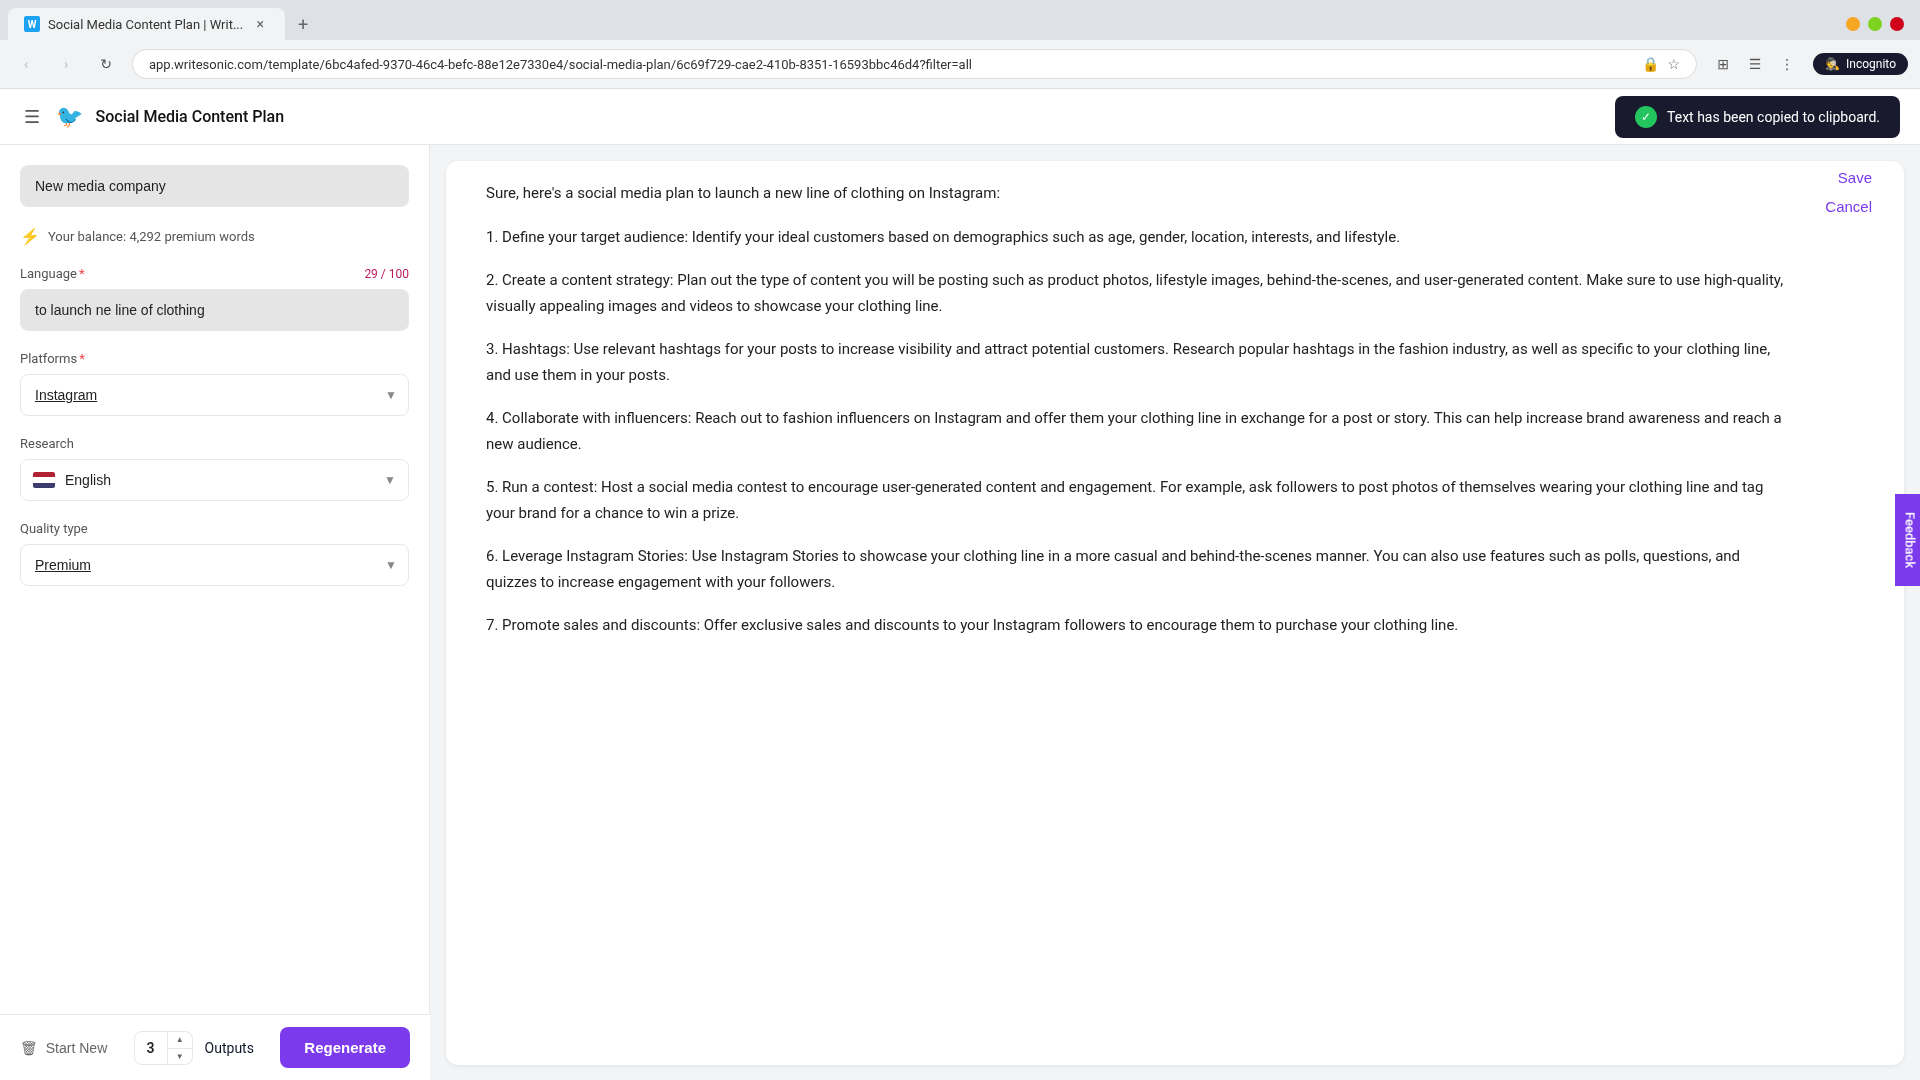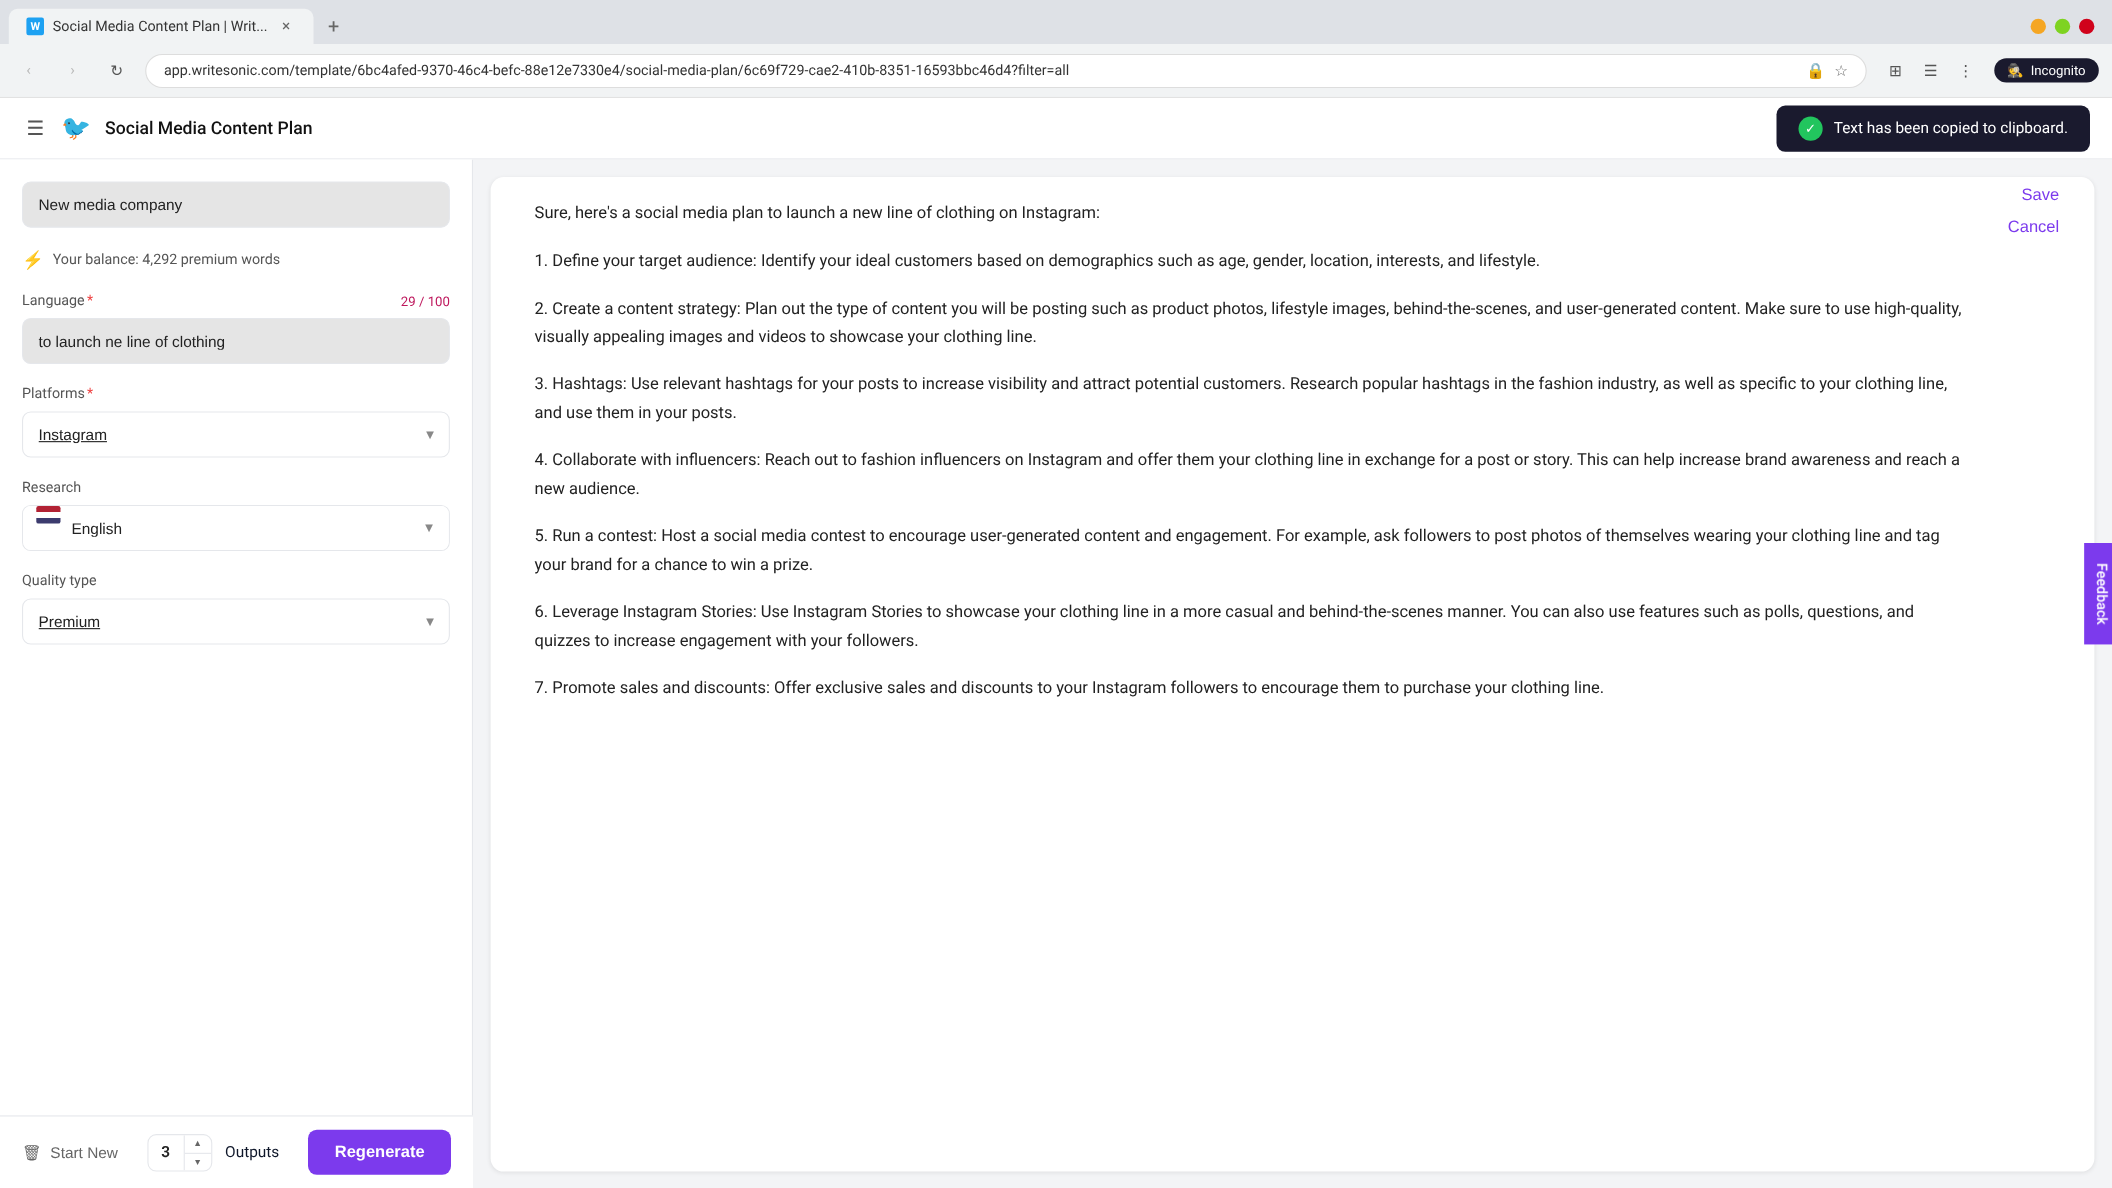--- a/index.html
+++ b/index.html
@@ -288,20 +288,21 @@
       top: 50%;
       transform: translateY(-50%);
       color: #888;
       pointer-events: none;
       font-size: 12px;
     }
 
     .language-select-wrapper {
       position: relative;
       display: flex;
+      align-items: center;
       border: 1.5px solid #e5e7eb;
       border-radius: 8px;
       overflow: hidden;
     }
     .flag-icon {
       position: absolute;
       left: 12px;
       width: 22px;
       height: 16px;
       background: linear-gradient(#b22234 0%, #b22234 33%, white 33%, white 66%, #3c3b6e 66%);

